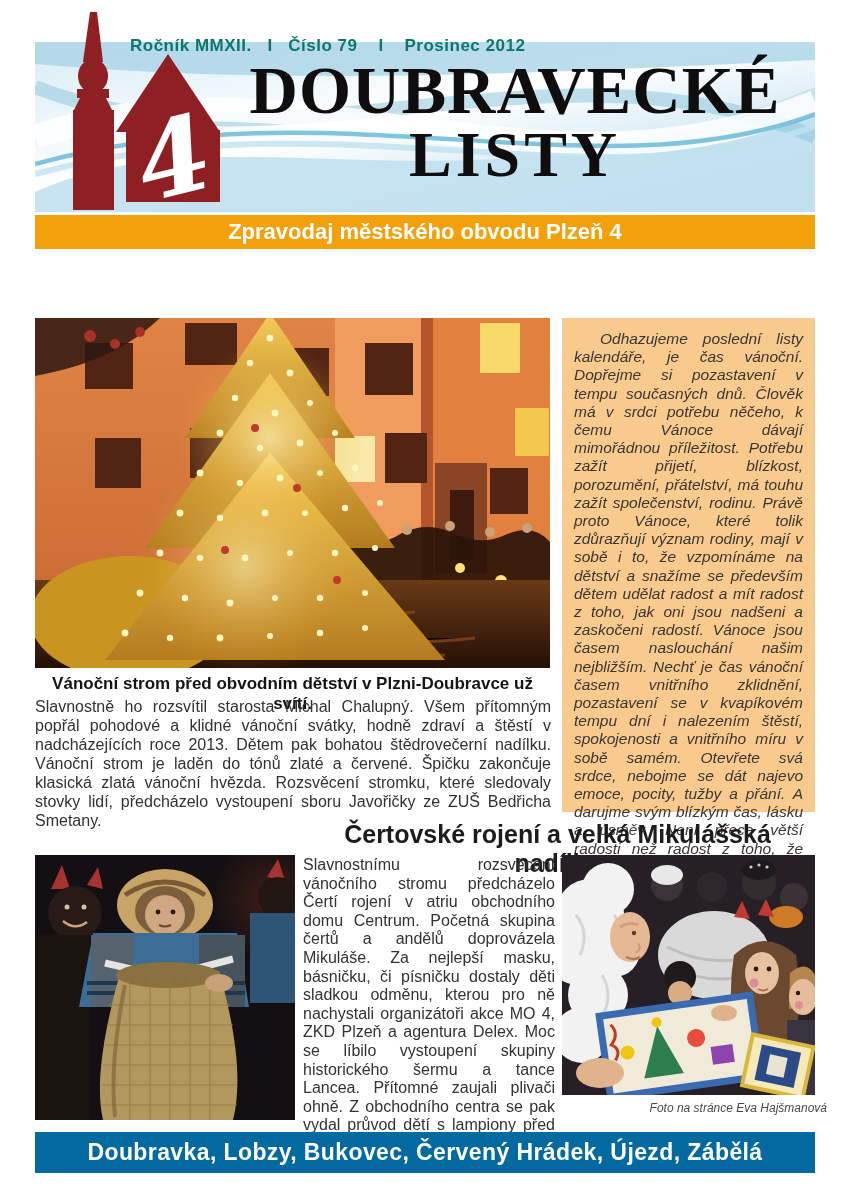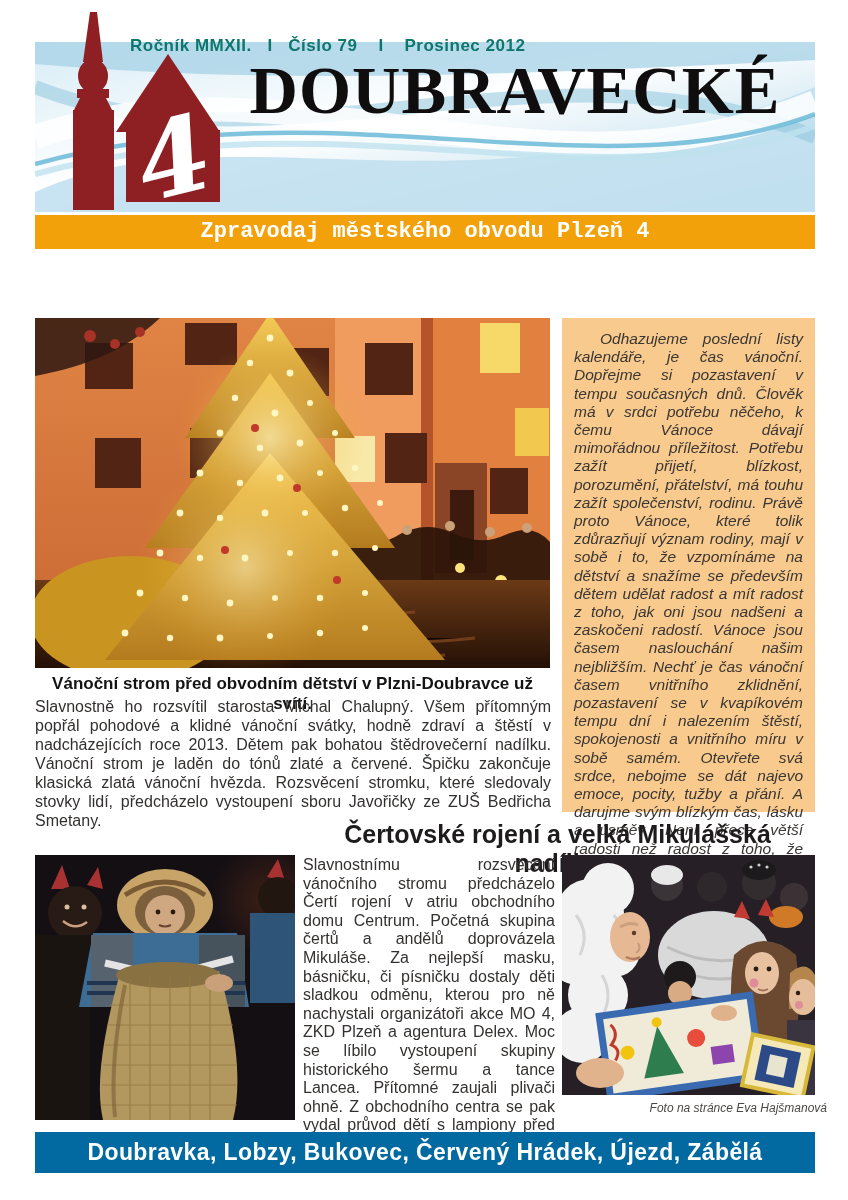--- a/index.html
+++ b/index.html
@@ -14,21 +14,21 @@
              font-size:17px;letter-spacing:.5px;white-space:pre;color:#0f766e;}
   .mast-title{left:215px;top:58px;width:600px;text-align:center;
               font-family:"Liberation Serif", serif;font-weight:700;color:#0f0d0d;line-height:.98;}
   .mast-title .t1{font-size:67px;letter-spacing:1px;display:block;}
   .mast-title .t2{font-size:64px;letter-spacing:4px;display:block;}
   .logo{left:42px;top:12px;width:178px;height:200px;}
   .logo svg{width:100%;height:100%;display:block;}
 
   
   .banner{left:35px;width:780px;text-align:center;font-weight:bold;color:#fff;}
-  .banner-top{top:215px;height:34px;line-height:34px;font-size:22px;font-family:Liberation Mono, monospace;}
+  .banner-top{top:215px;height:34px;line-height:34px;font-size:22px;}
   .banner-bottom{top:1132px;height:41px;line-height:41px;font-size:23px;letter-spacing:.4px;}
 
   
   .headline{left:35px;top:250px;width:780px;text-align:center;font-size:45px;
             font-weight:400;color:#231f20;white-space:pre;letter-spacing:-1px;}
 
   
   .photo{overflow:hidden;}
   .photo svg{display:block;width:100%;height:100%;}
   .photo-tree{left:35px;top:318px;width:515px;height:350px;}
@@ -87,20 +87,21 @@
         <polygon points="74,120 126,42 178,120"></polygon>
         <rect x="84" y="118" width="94" height="72"></rect>
       </g>
       <text x="96" y="186" font-family="'DejaVu Serif', serif" font-style="italic" font-weight="bold" font-size="104" fill="#ffffff" transform="rotate(-14 118 150)">4</text>
     </svg>
   </div>
 
   <div class="abs meta-line">Ročník MMXII.   I   Číslo 79    I    Prosinec 2012</div>
   <div class="abs mast-title">
     <span class="t1">DOUBRAVECKÉ</span>
+    <span class="t2">LISTY</span>
   </div>
 
   <div class="abs banner banner-top" style="background:#f2a10b">Zpravodaj městského obvodu Plzeň 4</div>
 
 
   <div class="abs photo photo-tree">
     <svg viewBox="0 0 515 350" preserveAspectRatio="none">
       <defs>
         <linearGradient id="wall" x1="0" y1="0" x2="0" y2="1">
           <stop offset="0" stop-color="#e08445"></stop>

